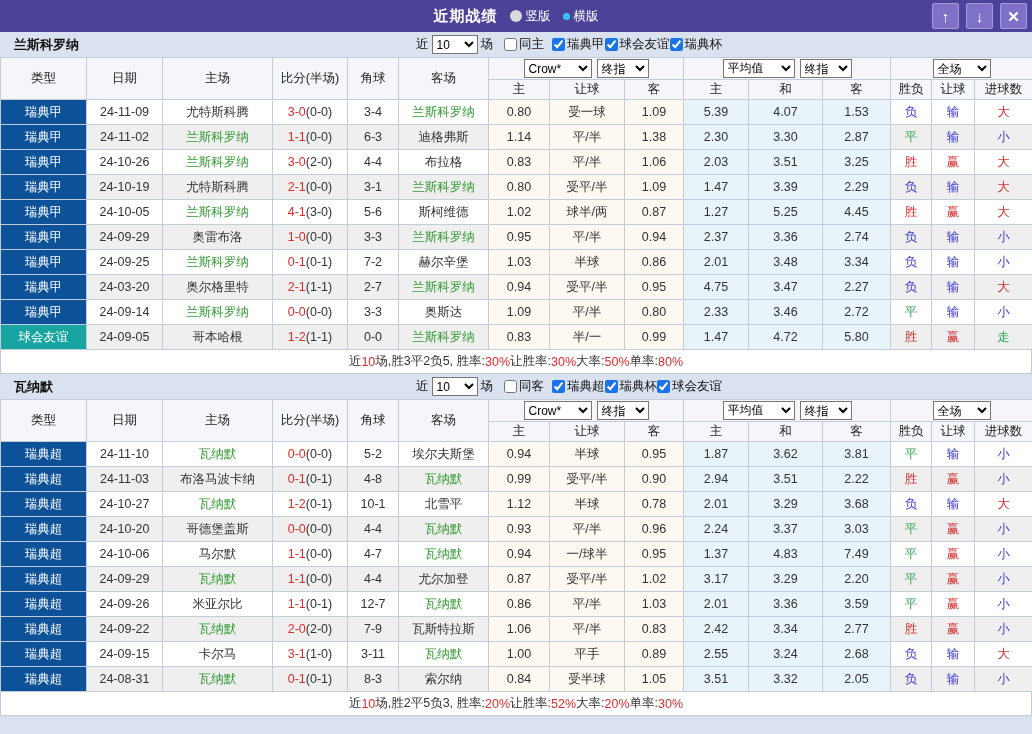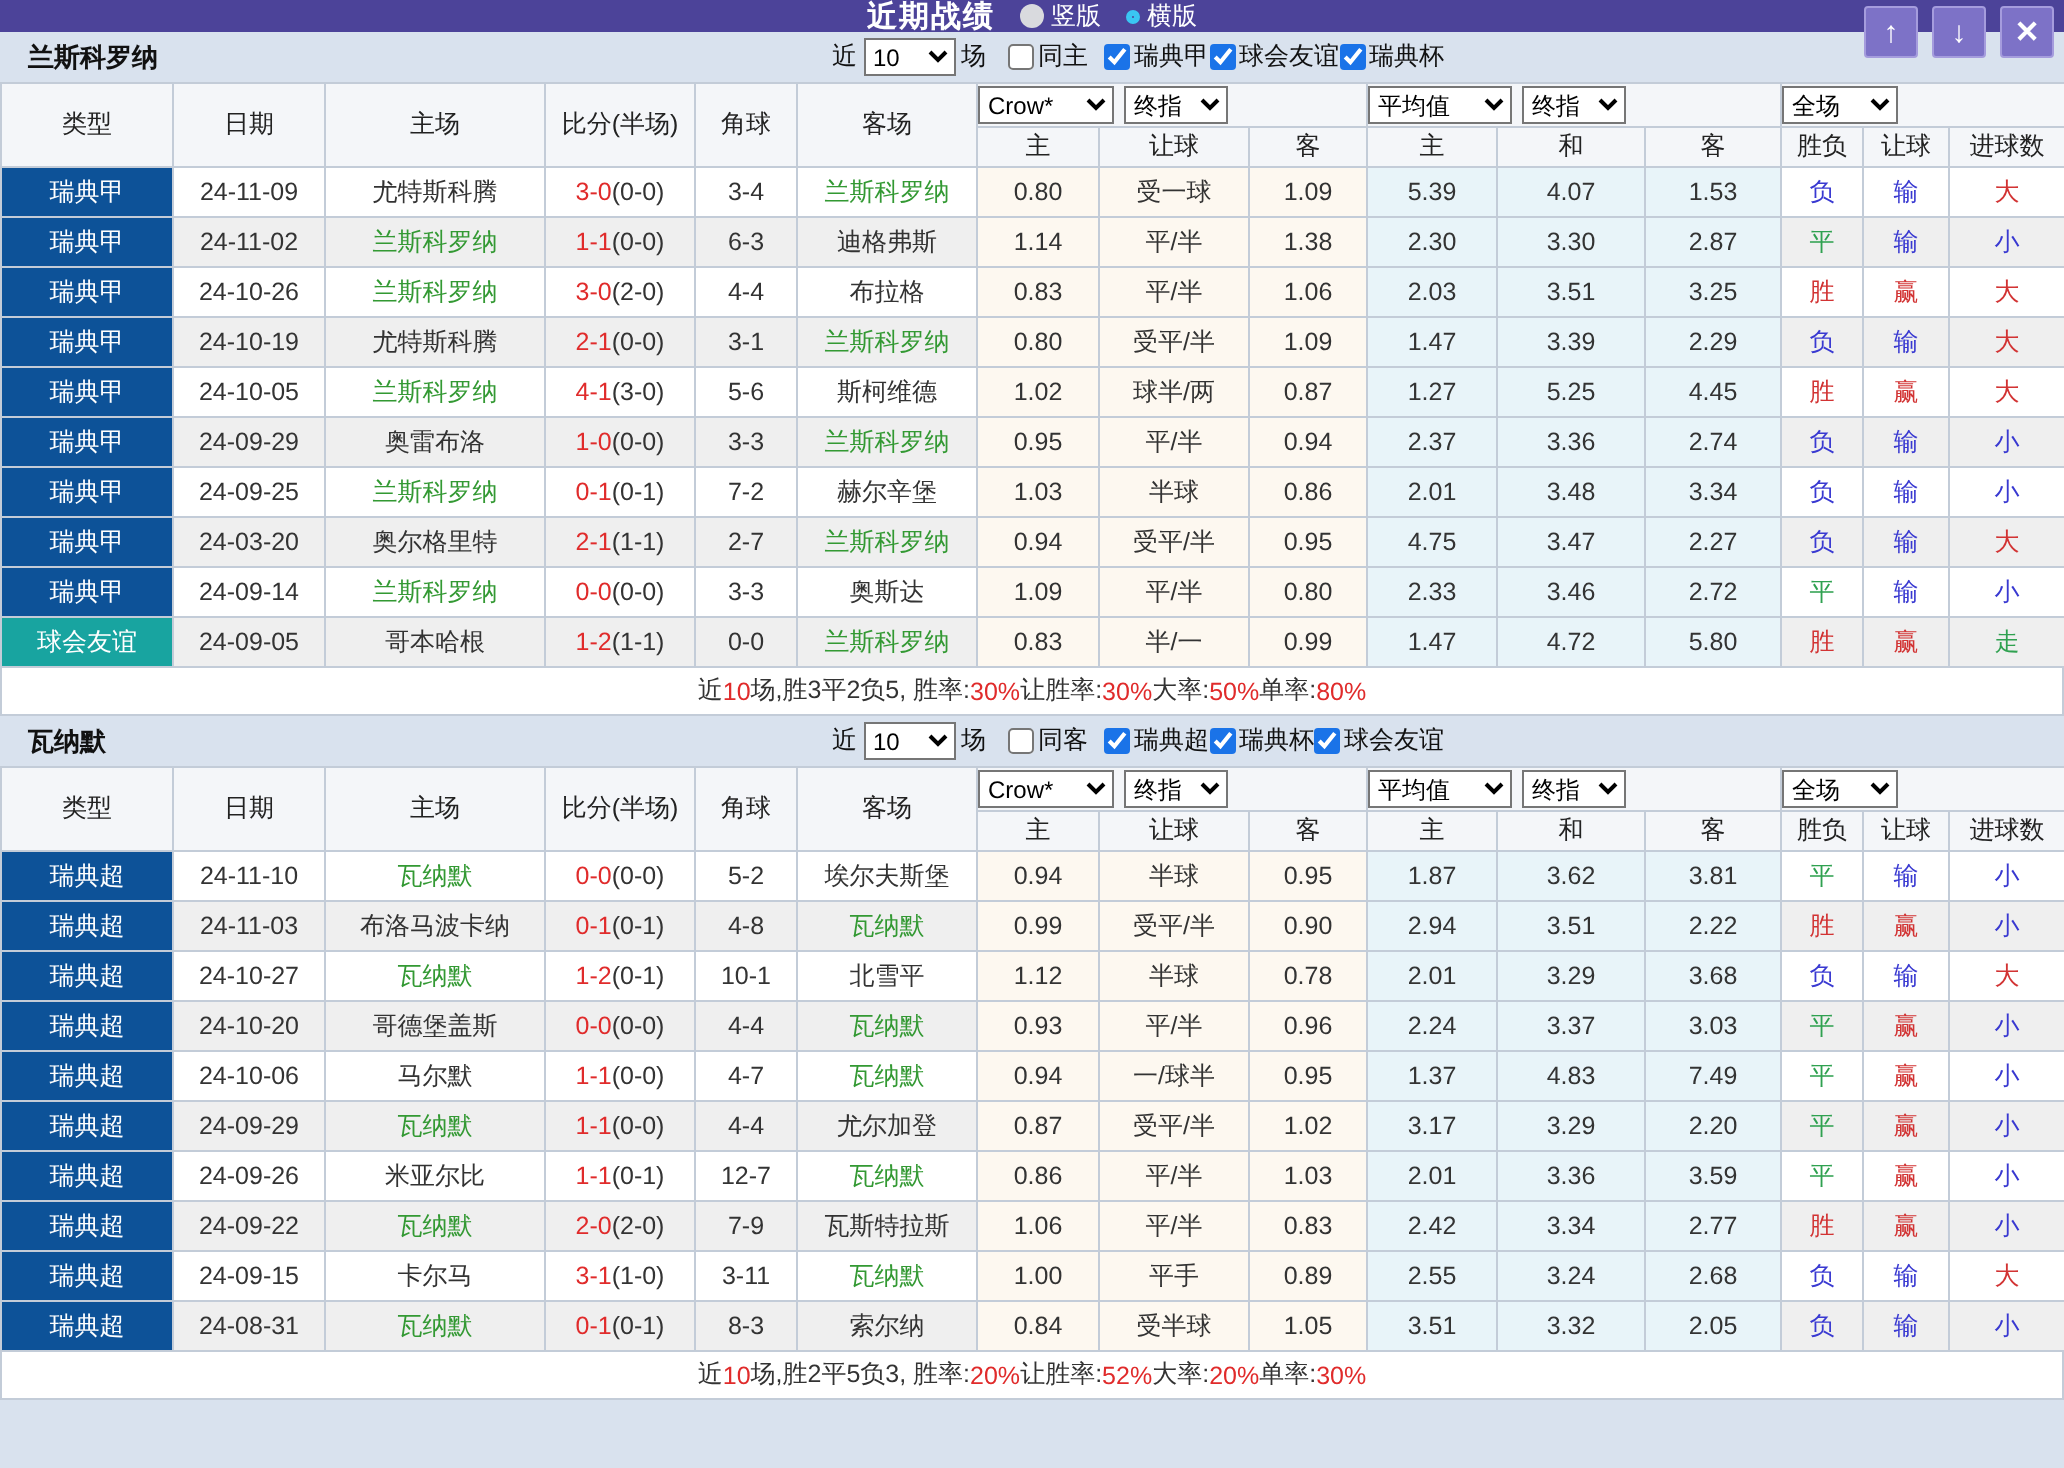--- a/index.html
+++ b/index.html
@@ -5,21 +5,21 @@
   * { box-sizing: border-box; }
   html,body { margin:0; padding:0; }
   body {
     width:1032px; height:734px; overflow:hidden;
     background: var(--page-bg, #d9e2ee);
     font-family: "Liberation Sans", "DejaVu Sans", sans-serif;
     color:#333;
   }
   
   .titlebar {
-    height:16px; background: var(--titlebar, #4c4399);
+    height:32px; background: var(--titlebar, #4c4399);
     display:flex; align-items:center; position:relative;
   }
   .title-center { margin:0 auto; display:flex; align-items:center; gap:12px; color:#fff; }
   .win-title { font-size:15px; font-weight:bold; letter-spacing:1px; }
   .radio-opt { display:inline-flex; align-items:center; gap:4px; font-size:12.5px; color:#fff; cursor:pointer; }
   .radio { display:inline-block; border-radius:50%; }
   .r-vert { width:12px; height:12px; background:#d9dade; }
   .r-horz { width:7px; height:7px; border:3px solid var(--cyan, #3ac6f3); background:transparent; }
   .tb-buttons { position:absolute; right:5px; top:3px; display:flex; gap:7px; }
   .tb-btn {
@@ -43,23 +43,23 @@
   
   table { width:1032px; border-collapse:collapse; table-layout:fixed; background:#fff; }
   th, td {
     border:1px solid var(--border, #c3ccd8);
     font-size:12.5px; text-align:center; padding:0;
     overflow:hidden; white-space:nowrap;
   }
   thead th { background:#f4f6f9; font-weight:normal; color:#222; }
   thead tr.grp th { height:22px; }
   thead tr.sub th { height:20px; }
-  .sel-wrap { display:flex; align-items:center; justify-content:flex-start; gap:5px; }
+  .sel-wrap { display:flex; align-items:center; justify-content:center; gap:5px; }
   .sel-odds { width:68px; } .sel-final { width:52px; }
-  .sel-avg { width:72px; } .sel-full { width:58px; }
+  .sel-avg { width:72px;font-family:Liberation Mono, monospace; } .sel-full { width:58px; }
   tbody td { height:25px; background:#fff; }
   tbody tr:nth-child(even) td { background:#efefef; }
   td.type-cell { background:var(--league, #0d5298) !important; color:#fff; }
   td.type-cell.friendly { background:var(--friendly, #18a4a0) !important; }
   td.odds { background:var(--odds-bg, #fdf8f0) !important; }
   td.avg  { background:var(--avg-bg, #e8f4f9) !important; }
   .team-hl { color:var(--team-hl, #339933); }
   .score { color:var(--score-red, #e02b2b); }
   .half { color:#333; }
   .res-red { color:var(--res-red, #d23333); }

